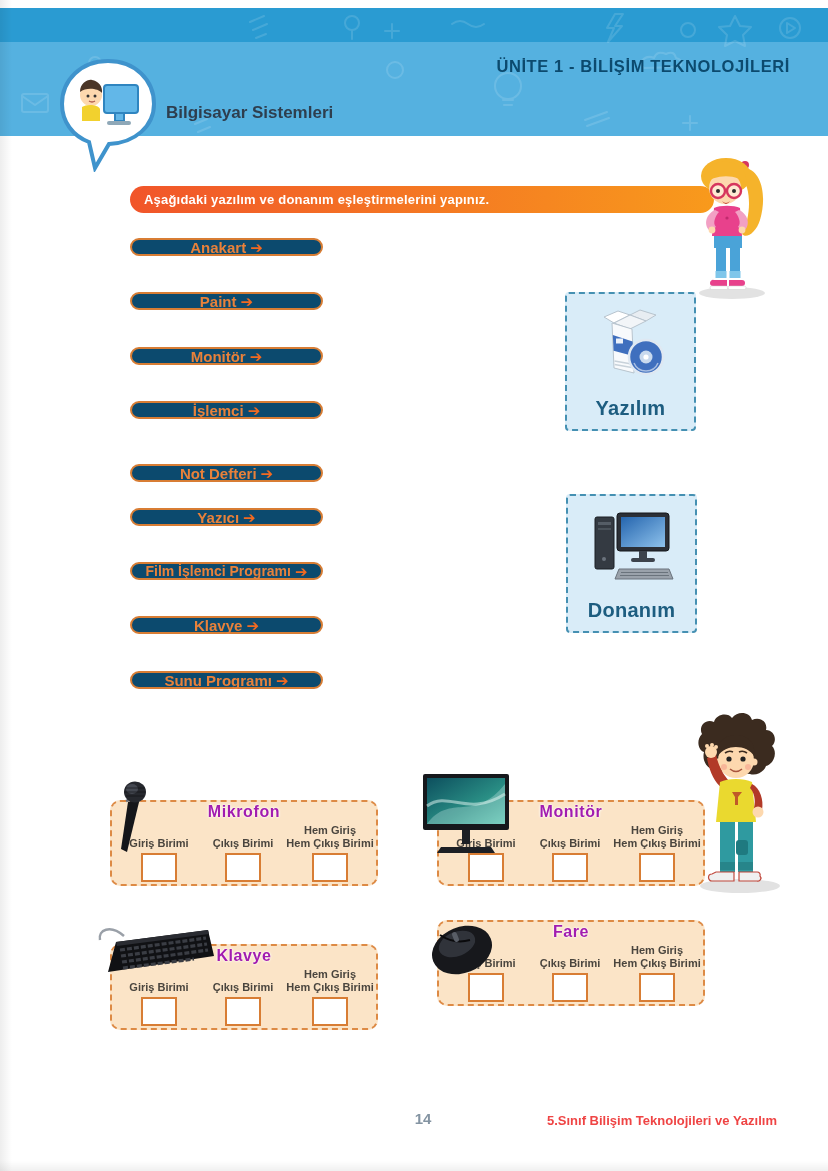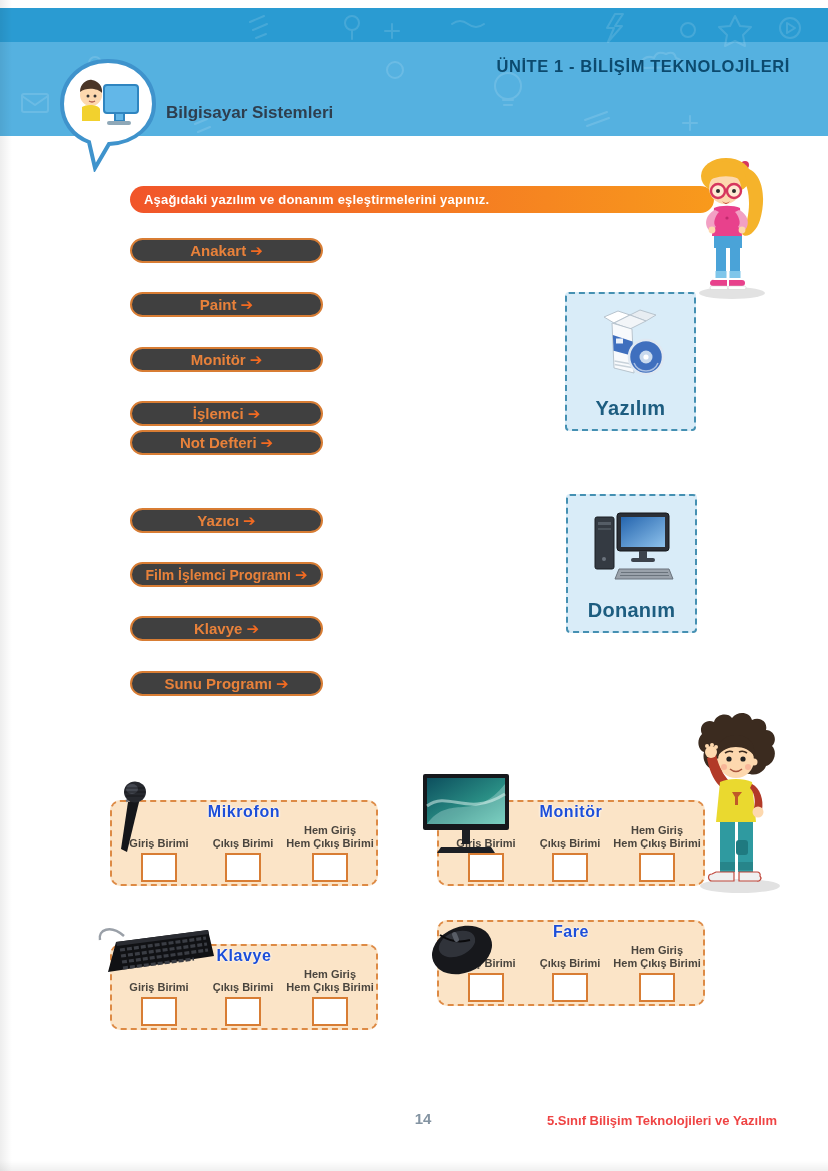--- a/index.html
+++ b/index.html
@@ -21,36 +21,36 @@
   .logo{position:absolute;left:58px;top:58px;z-index:4}
 
   
   .banner{position:absolute;left:130px;width:584px;height:27px;border-radius:14px;
     background:linear-gradient(90deg,#f1552a,#f89a1c);color:#fff;font-size:13px;font-weight:700;
     line-height:27px;padding-left:14px;letter-spacing:.2px;white-space:nowrap;z-index:2}
   .banner1{top:186px}
   .banner2{top:744px}
 
   
-  .pill{position:absolute;left:130px;width:193px;height:25px;border:2px solid #d87d34;border-radius:18px;
-    background:#404040;display:flex;align-items:center;justify-content:center;gap:4px;color:#e8813a;
+  .pill{position:absolute;left:130px;width:193px;height:18px;border:2px solid #d87d34;border-radius:18px;
+    background:#0c4a6e;display:flex;align-items:center;justify-content:center;gap:4px;color:#e8813a;
     font-size:15px;font-weight:600;white-space:nowrap;cursor:pointer}
   .pill .arrow{color:#f26a21;font-size:15px;line-height:1}
 
   
   .target-box{position:absolute;width:131px;height:139px;background:#d9ecf8;border:2px dashed #4590b2;
     border-radius:4px;display:flex;flex-direction:column;align-items:center;justify-content:flex-end;
     padding-bottom:9px}
   .target-box svg{position:absolute;top:11px}
   .target-label{color:#1d5d80;font-size:20px;font-weight:700;letter-spacing:.3px}
 
   
   .device-card{position:absolute;width:268px;height:86px;background:#fbe4c7;border:2px dashed #dd8a45;
     border-radius:10px}
-  .device-title{position:absolute;top:1px;left:0;width:100%;text-align:center;color:#1d4ed8;
+  .device-title{position:absolute;top:1px;left:0;width:100%;text-align:center;color:#a21caf;
     font-size:16px;font-weight:700;letter-spacing:.6px;text-shadow:0 0 2px #fff,0 0 3px #fff}
   .options{position:absolute;left:4px;top:21px;width:260px;display:flex}
   .option{display:flex;flex-direction:column;align-items:center}
   .o1{width:88px}.o2{width:84px}.o3{width:94px}
   .opt-label-wrap{display:flex;flex-direction:column;align-items:center;justify-content:flex-end;height:27px}
   .opt-label{color:#4a453e;font-size:11px;font-weight:700;line-height:13px;text-align:center;white-space:nowrap}
   .checkbox{width:36px;height:29px;border:2px solid #d87d34;background:#fff;margin-top:3px;cursor:pointer}
   .device-img{position:absolute;z-index:3}
   .character{position:absolute;z-index:5}
 
@@ -119,21 +119,21 @@
     <span class="arrow">➔</span>
   </div>
   <div class="pill" style="top:347px">
     <span>Monitör</span>
     <span class="arrow">➔</span>
   </div>
   <div class="pill" style="top:401px">
     <span>İşlemci</span>
     <span class="arrow">➔</span>
   </div>
-  <div class="pill" style="top:430px">
+  <div class="pill" style="top:464px">
     <span>Not Defteri</span>
     <span class="arrow">➔</span>
   </div>
   <div class="pill" style="top:508px">
     <span>Yazıcı</span>
     <span class="arrow">➔</span>
   </div>
   <div class="pill" style="top:562px;font-size:14px">
     <span>Film İşlemci Programı</span>
     <span class="arrow">➔</span>

